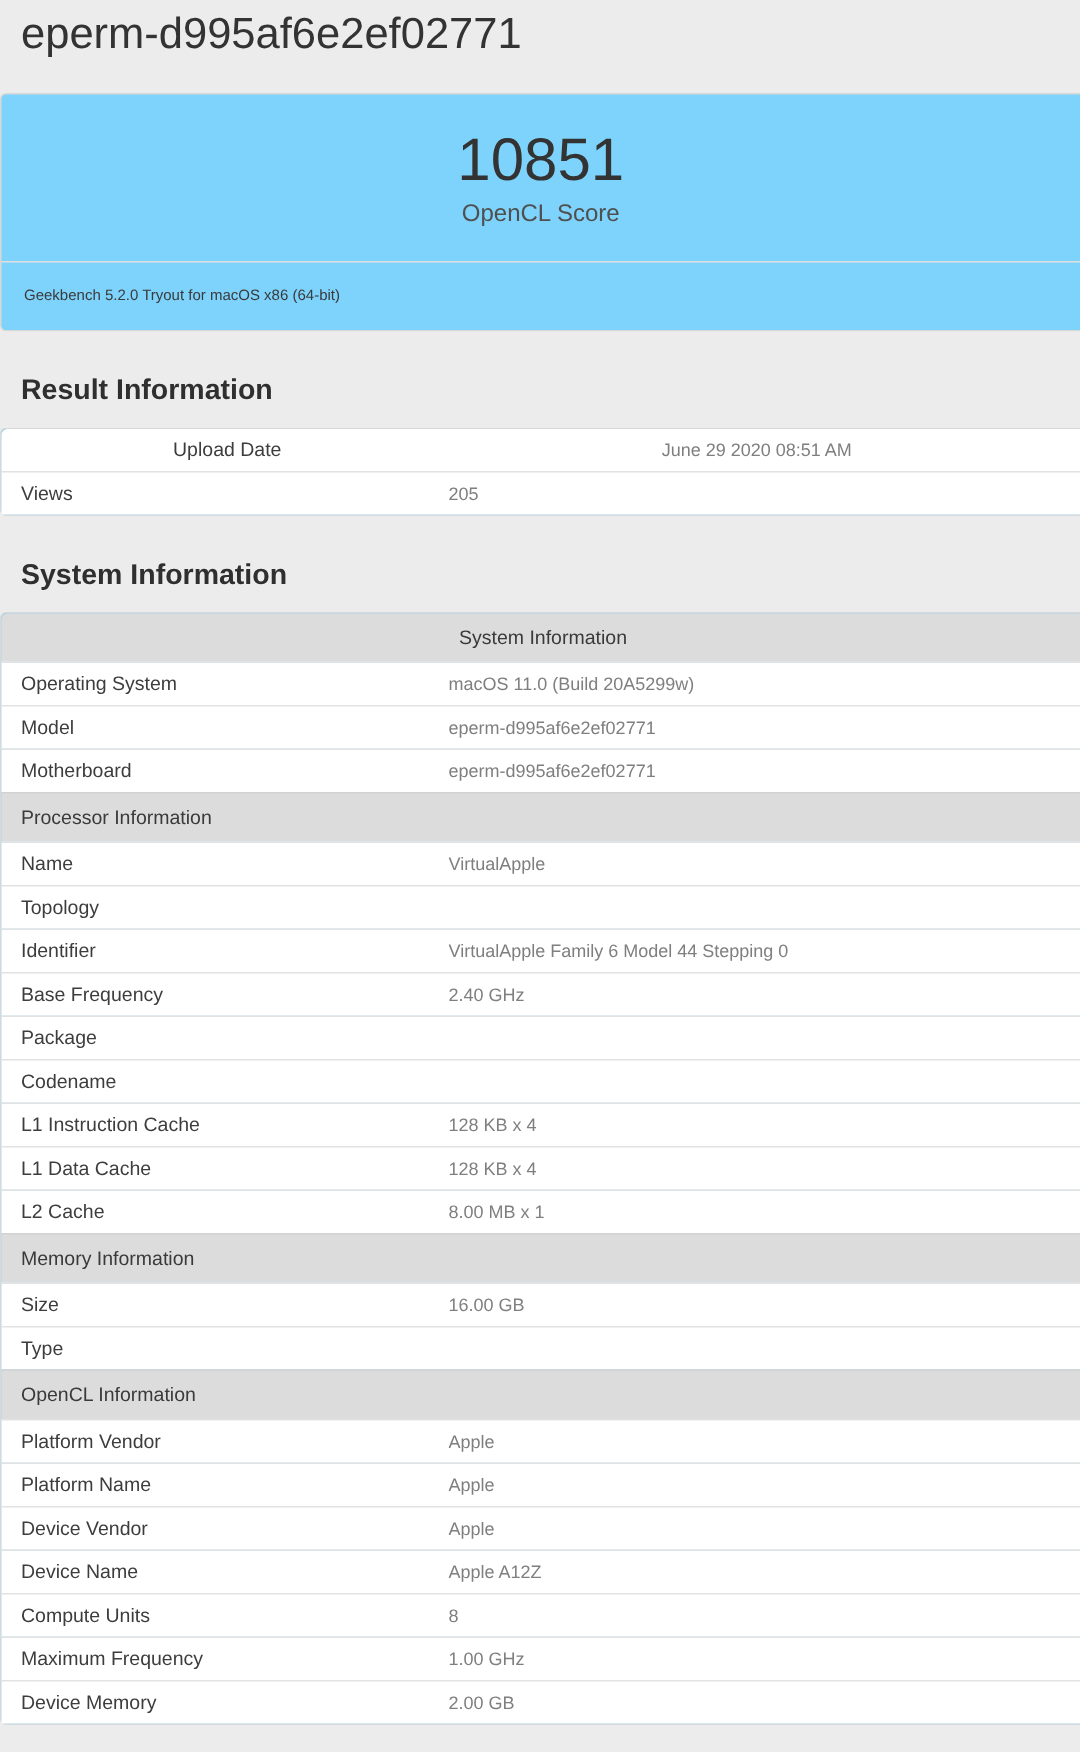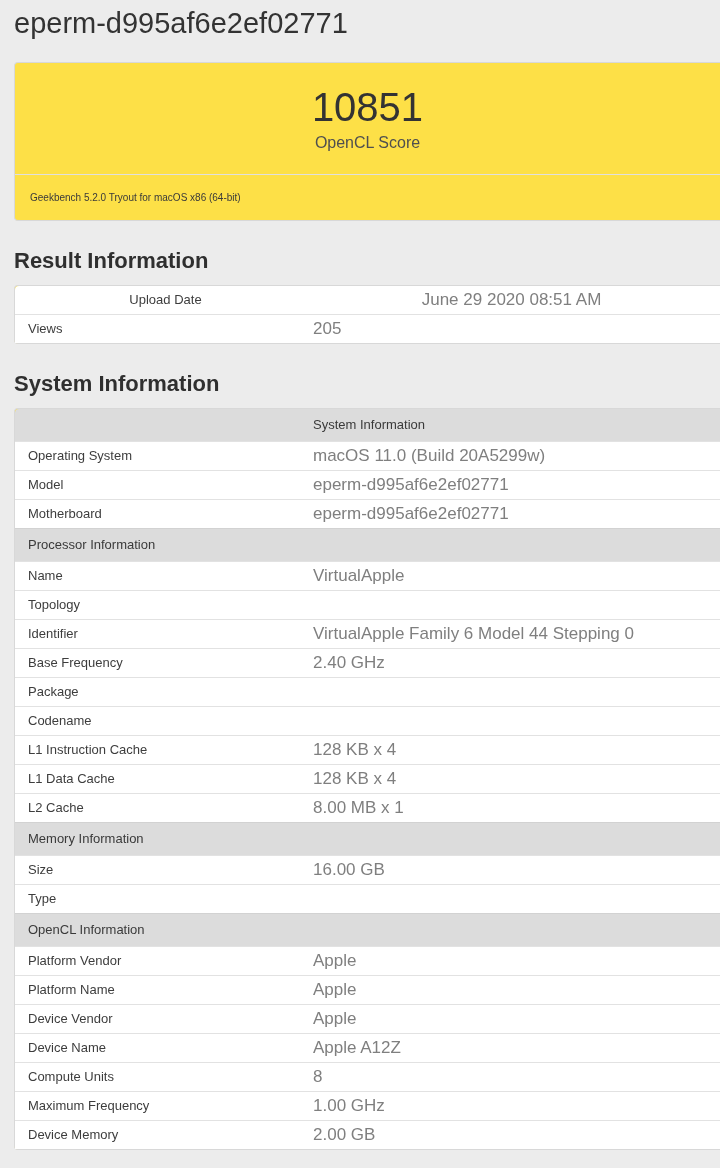--- a/index.html
+++ b/index.html
@@ -13,22 +13,21 @@
   .page { padding-top: 6px; }
   h1.page-title {
     margin-left: 14px;
     font-size: 29px;
     font-weight: 400;
     color: #333;
     line-height: 34px;
     letter-spacing: 0;
   }
   .card {
-    margin-left: 14px;
-    background: #fde047;
+    background: #7dd3fc;
     border: 1px solid #d8d8d8;
     border-right: none;
     border-radius: 4px 0 0 4px;
   }
   .score-card { margin-top: 22px; }
   .score-block {
     text-align: center;
     padding: 22px 0 24px 0;
     border-bottom: 1px solid #e0e0e0;
   }
@@ -44,21 +43,21 @@
     color: #4f4f4f;
   }
   .score-footer {
     padding: 15px;
     font-size: 10px;
     line-height: 15px;
     color: #3a3a3a;
   }
   h2.section-heading {
     margin: 28px 0 13px 14px;
-    font-size: 22px;
+    font-size: 19px;
     line-height: 23px;
     font-weight: 700;
     color: #2f2f2f;
   }
   .info-card > :first-child { border-top: none; text-align: center; }
   .trow {
     display: flex;
     border-top: 1px solid #e2e2e2;
     background: #fff;
   }
@@ -68,21 +67,21 @@
     padding: 7px 10px 7px 13px;
     font-size: 13px;
     line-height: 14px;
     color: #3d3d3d;
     white-space: nowrap;
     overflow: hidden;
   }
   .tvalue {
     flex: 1;
     padding: 7px 10px 7px 0;
-    font-size: 17px;
+    font-size: 12px;
     line-height: 14px;
     color: #7f7f7f;
     white-space: nowrap;
     overflow: hidden;
   }
   .group-header {
     border-top: 1px solid #d2d2d2;
     background: #dcdcdc;
     padding: 9px 10px 9px 13px;
     font-size: 13px;

